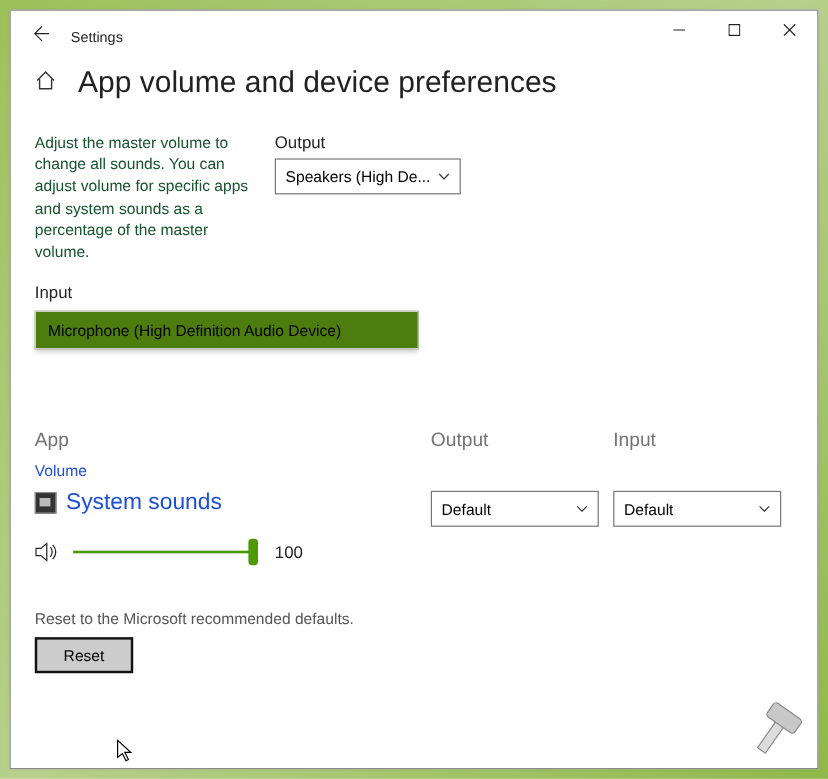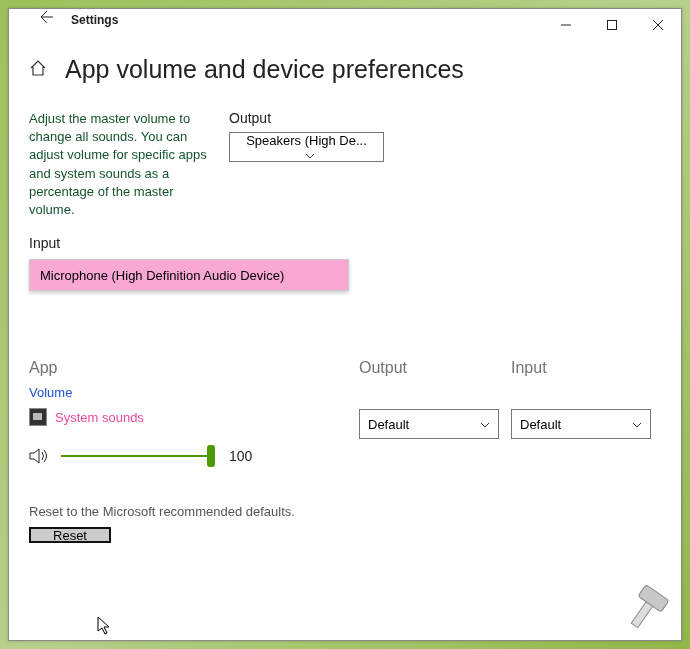--- a/index.html
+++ b/index.html
@@ -17,24 +17,23 @@
     height: 633px;
     border: 1px solid #8a8a8a;
     box-shadow: 0 0 3px rgba(0,0,0,0.2);
     display: flex;
     flex-direction: column;
     position: relative;
   }
   .titlebar {
     height: 32px;
     display: flex;
-    align-items: flex-start;
+    align-items: flex-end;
     justify-content: space-between;
-    padding-left: 24px;
-    font-weight: bold;
+    padding-left: 12px;
   }
   .titlebar-left { display: flex; align-items: center; gap: 14px; }
   .back-arrow { font-size: 18px; color: #222; padding: 0 4px; cursor: default;}
   .title { font-size: 12px; color: #222; }
   .window-controls { display: flex; }
   .win-btn {
     width: 46px; height: 32px;
     display: flex; align-items: center; justify-content: center;
     font-size: 10px; color: #222;
   }
@@ -116,21 +115,21 @@
     background: #fff;
     min-width: 0;
   }
   .dropdown-text { white-space: nowrap; overflow: hidden; text-overflow: ellipsis; }
   .chev { font-size: 11px; color: #333; margin-left: 6px; }
   .input-section { margin-top: 16px; }
   .input-label { font-size: 14px; color: #222; margin-bottom: 8px; }
   .highlight-dropdown {
     width: 320px;
     height: 32px;
-    background: #f9a8d4;
+    background: #4d7c0f;
     border: 1px solid #ccc;
     box-shadow: 0 2px 4px rgba(0,0,0,0.2);
     display: flex;
     align-items: center;
     padding: 12px 10px;
     font-size: 13px;
   }
   .apps-section {
     margin-top: 68px;
   }
@@ -145,22 +144,22 @@
   .app-vol-row {
     display: flex;
     margin-top: 8px;
     align-items: flex-start;
   }
   .volume-sub { font-size: 13px; color: #1d4ed8; margin-bottom: 8px; }
   .app-row {
     display: flex;
     align-items: center;
     gap: 8px;
-    font-size: 13px;
-    color: #ec4899;
+    font-size: 19px;
+    color: #1d4ed8;
   }
   .sys-icon {
     width: 18px; height: 18px;
     background: #333;
     border: 1px solid #888;
     position: relative;
   }
   .sys-icon::after {
     content: "";
     position: absolute;
@@ -175,21 +174,21 @@
   .slider2 { width: 150px; height: 20px; position: relative; }
   .slider2 .slider-track { background: #999; }
   .slider2 .slider-fill { width: 100%; background: #4c9a00; }
   .slider2 .slider-thumb { left: calc(100% - 4px); width: 8px; height: 22px; top:-1px; background:#4c9a00; border-radius:3px;}
   .reset-section { margin-top: 38px; }
   .reset-text { font-size: 13px; color: #555; margin-bottom: 8px; }
   .reset-btn {
     border: 2px solid #111;
     background: #ccc;
     width: 82px;
-    height: 16px;
+    height: 30px;
     display: flex;
     align-items: center;
     justify-content: center;
     font-size: 13px;
     cursor: default;
   }
   .cursor {
     position: absolute;
     left: 88px;
     bottom: 4px;
@@ -244,21 +243,21 @@
       </span>
       <div class="page-title">App volume and device preferences</div>
     </div>
 
     <div class="row1">
       <div class="desc-text">Adjust the master volume to change all sounds. You can adjust volume for specific apps and system sounds as a percentage of the master volume.</div>
 
 
       <div class="output-col">
         <div class="label">Output</div>
-        <div class="dropdown" style="width:155px;flex-direction:column;">
+        <div class="dropdown" style="width:155px;">
           <span class="dropdown-text">Speakers (High De...</span>
           <span class="chev">
             <svg width="10" height="6">
                 <path d="M1 1 L5 5 L9 1" stroke="#333" fill="none" stroke-width="1"></path>
               </svg>
           </span>
         </div>
       </div>
     </div>
 

